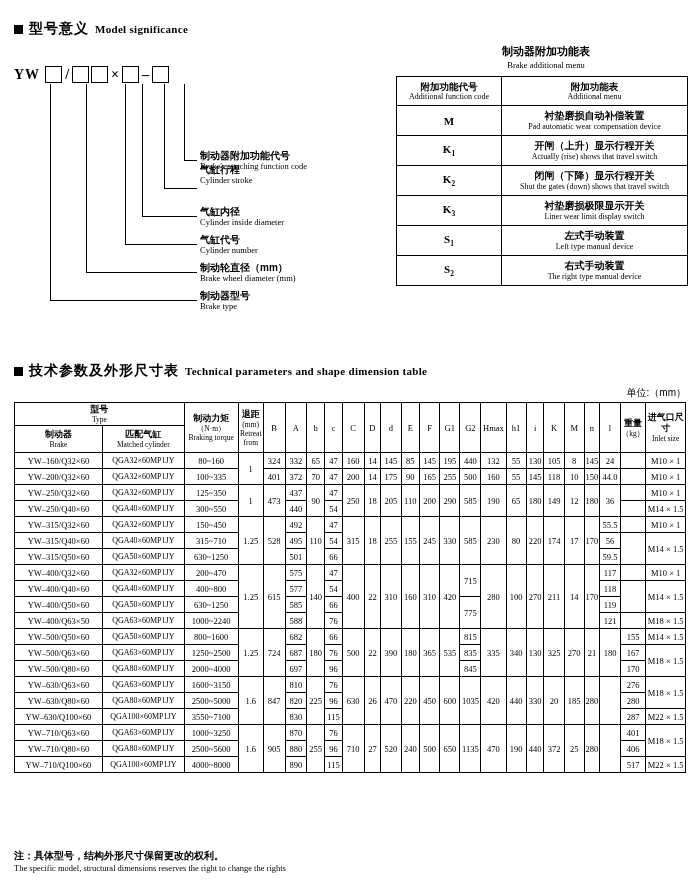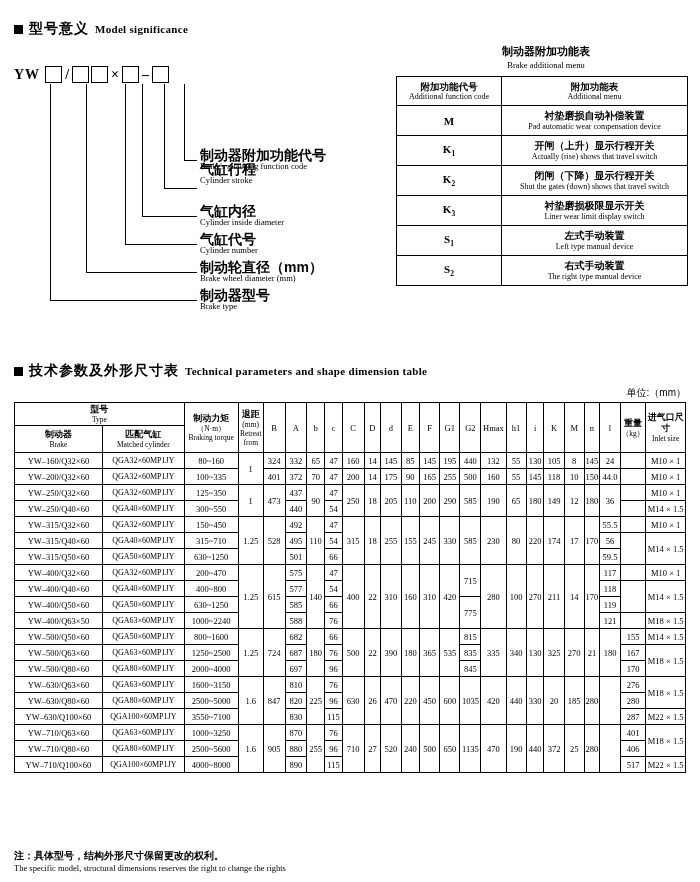--- a/index.html
+++ b/index.html
@@ -20,21 +20,21 @@
   #sec2{position:absolute;left:14px;top:362px;}
 
   
   .code-area{position:absolute;left:14px;top:58px;width:380px;height:230px;}
   .code-row{position:absolute;left:0;top:8px;display:flex;align-items:center;font-size:14px;font-weight:bold;font-family:"Liberation Serif","DejaVu Serif",serif;}
   .code-row .yw{margin-right:4px;letter-spacing:1px;}
   .bx{display:inline-block;width:15px;height:15px;border:1px solid #000;margin:0 1px;}
   .sep{margin:0 2px;font-weight:bold;}
   .leader{position:absolute;border-left:1px solid #000;border-bottom:1px solid #000;}
   .lbl{position:absolute;font-size:9.5px;line-height:11px;}
-  .lbl .cn{font-weight:bold;font-size:14px;}
+  .lbl .cn{font-weight:bold;font-size:10px;}
   .lbl .en{font-size:8.5px;font-family:"Liberation Serif","DejaVu Serif",serif;}
 
   
   .addtab-wrap{position:absolute;left:396px;top:44px;width:300px;}
   .addtab-title{text-align:center;font-size:11px;font-weight:bold;line-height:14px;}
   .addtab-title .en{font-size:8.5px;font-weight:normal;font-family:"Liberation Serif","DejaVu Serif",serif;}
   table.grid{border-collapse:collapse;}
   table.grid td,table.grid th{border:1px solid #000;text-align:center;vertical-align:middle;padding:1px 2px;font-weight:normal;}
   .addtab{width:292px;margin-top:4px;font-size:9px;}
   .addtab .hd .cn{font-size:9.5px;font-weight:bold;display:block;line-height:11px;}

